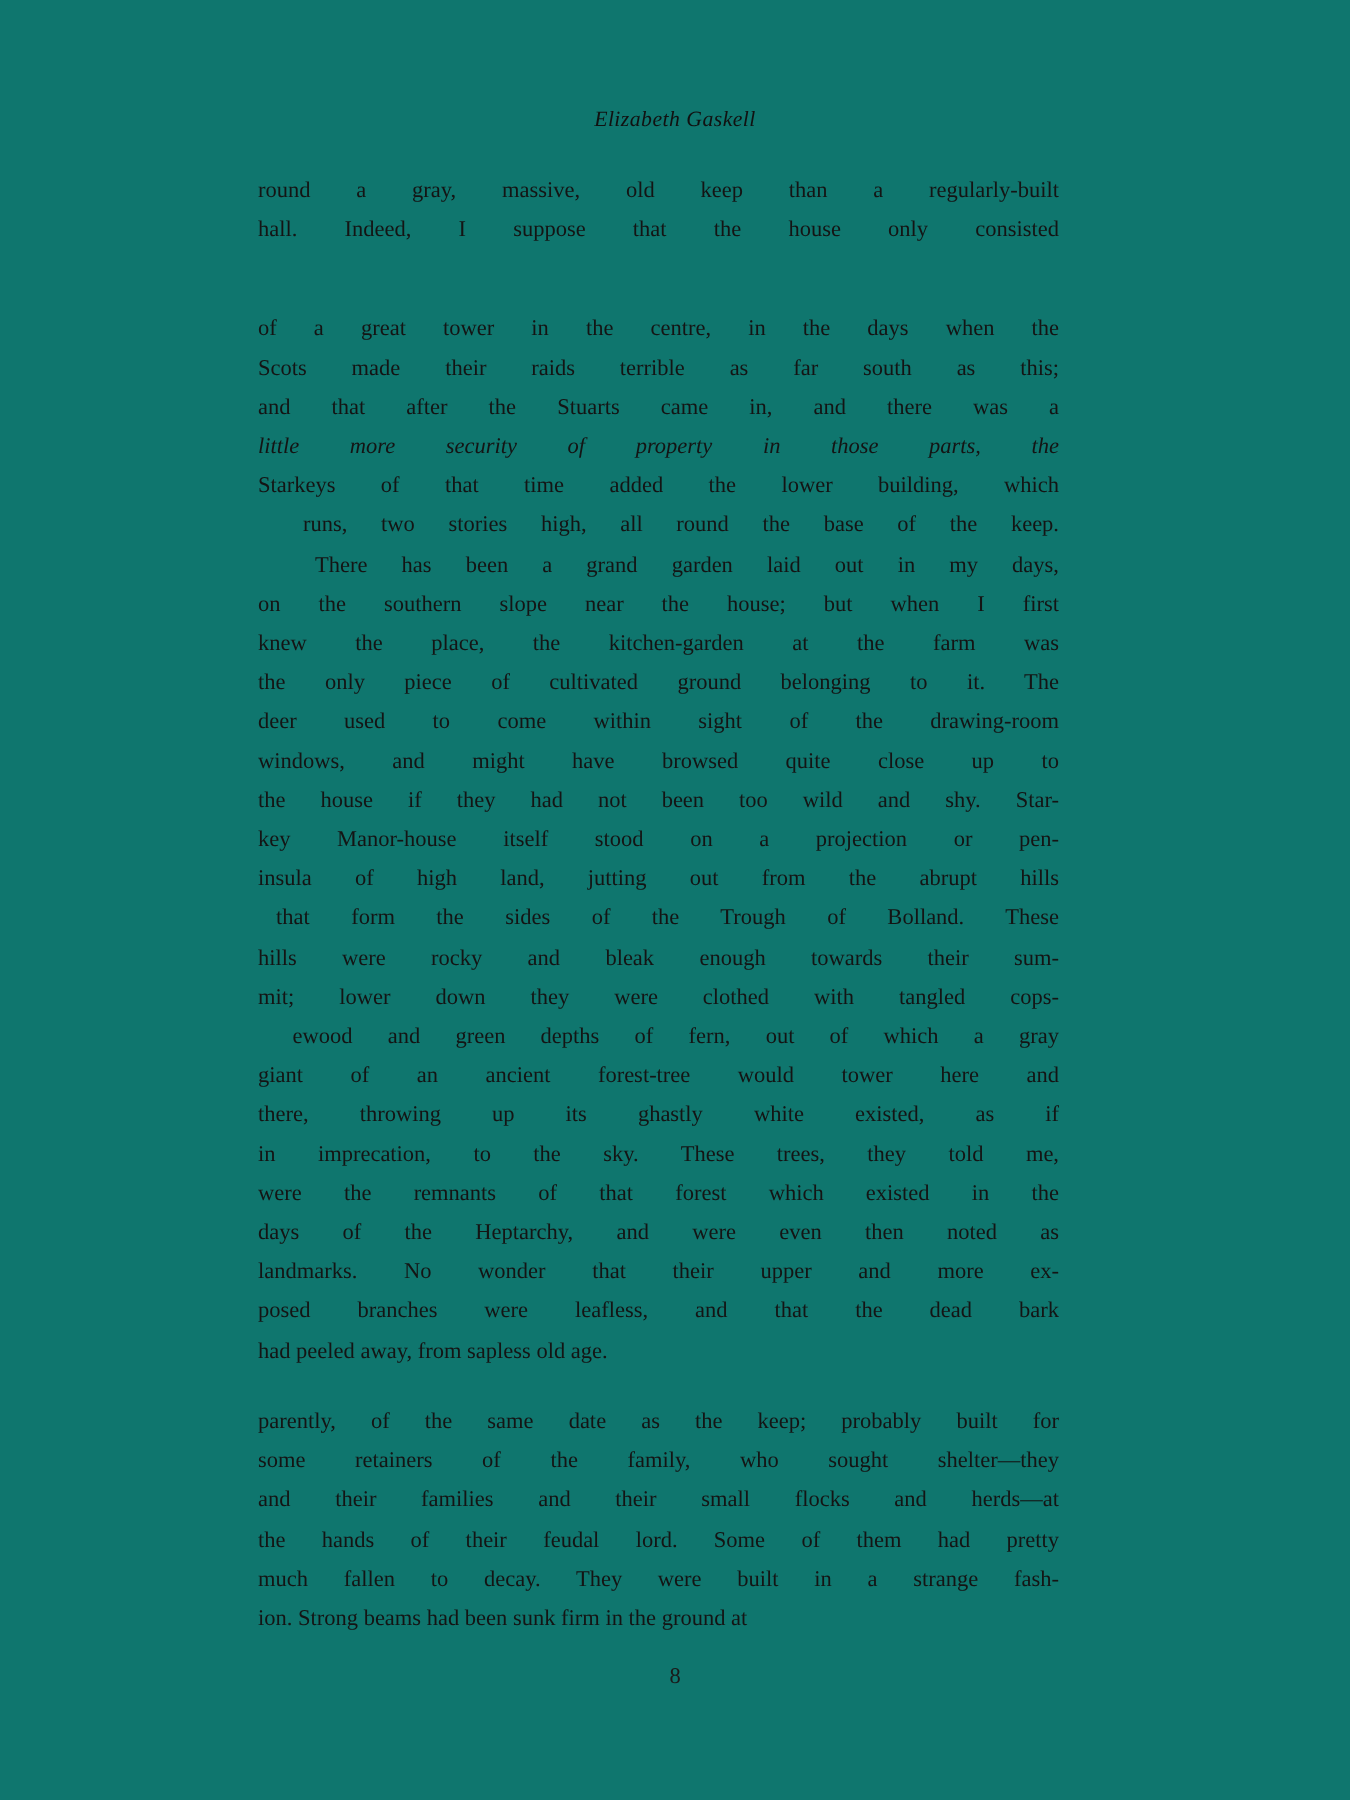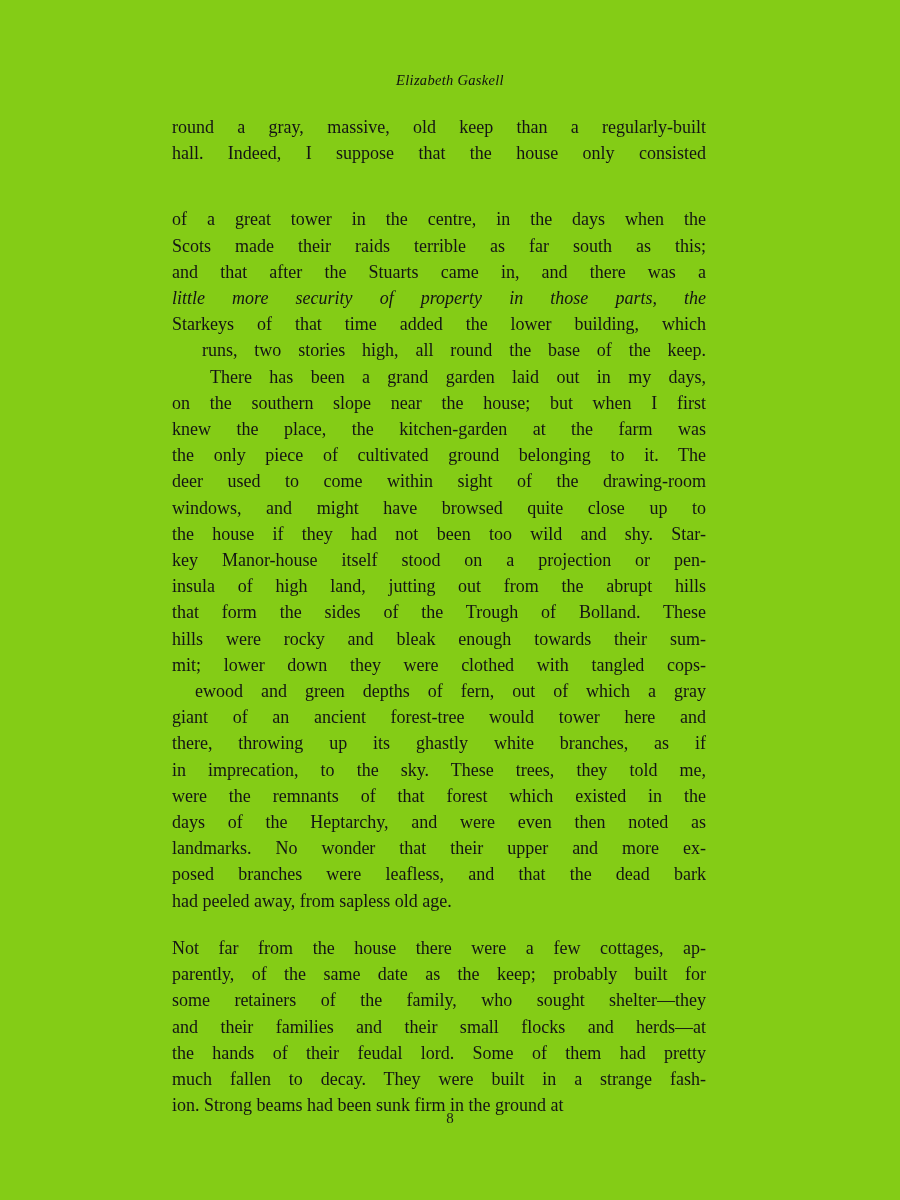--- a/index.html
+++ b/index.html
@@ -13,21 +13,21 @@
     height: 1200px;
     position: relative;
     font-family: "Liberation Serif", "DejaVu Serif", serif;
     color: #1a1a1a;
     overflow: hidden;
   }
 
   .page {
     position: absolute;
     inset: 0;
-    background: #84cc16;
+    background: #0f766e;
   }
 
   
   .running-head {
     position: absolute;
     top: 72px;
     left: 0;
     width: 900px;
     text-align: center;
     font-style: italic;
@@ -39,21 +39,21 @@
   
   .textblock {
     position: absolute;
     top: 114px;
     left: 172px;
     width: 534px;
   }
 
   .para {
     margin: 0;
-    font-size: 18px;
+    font-size: 15px;
     line-height: 26.2px;
     text-align: justify;
     text-align-last: left;
     color: #141414;
     -webkit-font-smoothing: antialiased;
   }
 
   .para + .para {
     margin-top: 21px;
   }
@@ -100,36 +100,35 @@
       <span class="line" style="word-spacing: 10.734px; margin-left: 30px;">runs, two stories high, all round the base of the keep.</span>
       <span class="line" style="word-spacing: 12.197px; margin-left: 38px;">There has been a grand garden laid out in my days,</span>
       <span class="line" style="word-spacing: 10.567px;">on the southern slope near the house; but when I first</span>
       <span class="line" style="word-spacing: 15.393px;">knew the place, the kitchen-garden at the farm was</span>
       <span class="line" style="word-spacing: 9.79px;">the only piece of cultivated ground belonging to it. The</span>
       <span class="line" style="word-spacing: 14.33px;">deer used to come within sight of the drawing-room</span>
       <span class="line" style="word-spacing: 14.396px;">windows, and might have browsed quite close up to</span>
       <span class="line" style="word-spacing: 9.557px;">the house if they had not been too wild and shy. Star-</span>
       <span class="line" style="word-spacing: 13.68px;">key Manor-house itself stood on a projection or pen-</span>
       <span class="line" style="word-spacing: 13.231px;">insula of high land, jutting out from the abrupt hills</span>
-      <span class="line" style="word-spacing: 13.396px;">that form the sides of the Trough of Bolland. These</span>
+      <span class="line" style="word-spacing: 13.396px; margin-left: 12px;">that form the sides of the Trough of Bolland. These</span>
       <span class="line" style="word-spacing: 12.51px;">hills were rocky and bleak enough towards their sum-</span>
       <span class="line" style="word-spacing: 12.229px;">mit; lower down they were clothed with tangled cops-</span>
       <span class="line" style="word-spacing: 11.188px; margin-left: 23px;">ewood and green depths of fern, out of which a gray</span>
       <span class="line" style="word-spacing: 14.48px;">giant of an ancient forest-tree would tower here and</span>
-      <span class="line" style="word-spacing: 15.871px;">there, throwing up its ghastly white branches, as if</span>
+      <span class="line" style="word-spacing: 15.871px;">there, throwing up its ghastly white existed, as if</span>
       <span class="line" style="word-spacing: 12.49px;">in imprecation, to the sky. These trees, they told me,</span>
       <span class="line" style="word-spacing: 12.306px;">were the remnants of that forest which existed in the</span>
       <span class="line" style="word-spacing: 13.264px;">days of the Heptarchy, and were even then noted as</span>
       <span class="line" style="word-spacing: 13.703px;">landmarks. No wonder that their upper and more ex-</span>
       <span class="line" style="word-spacing: 13.99px;">posed branches were leafless, and that the dead bark</span>
       <span class="line last">had peeled away, from sapless old age.</span>
     </p>
 
     <p class="para">
-      <span class="line" style="word-spacing: 10.408px;">Not far from the house there were a few cottages, ap-</span>
       <span class="line" style="word-spacing: 7.956px;">parently, of the same date as the keep; probably built for</span>
       <span class="line" style="word-spacing: 13.04px;">some retainers of the family, who sought shelter—they</span>
       <span class="line" style="word-spacing: 11.951px;">and their families and their small flocks and herds—at</span>
       <span class="line" style="word-spacing: 9.055px;">the hands of their feudal lord. Some of them had pretty</span>
       <span class="line" style="word-spacing: 8.555px;">much fallen to decay. They were built in a strange fash-</span>
       <span class="line last">ion. Strong beams had been sunk firm in the ground at</span>
     </p>
 
   </div>
 

